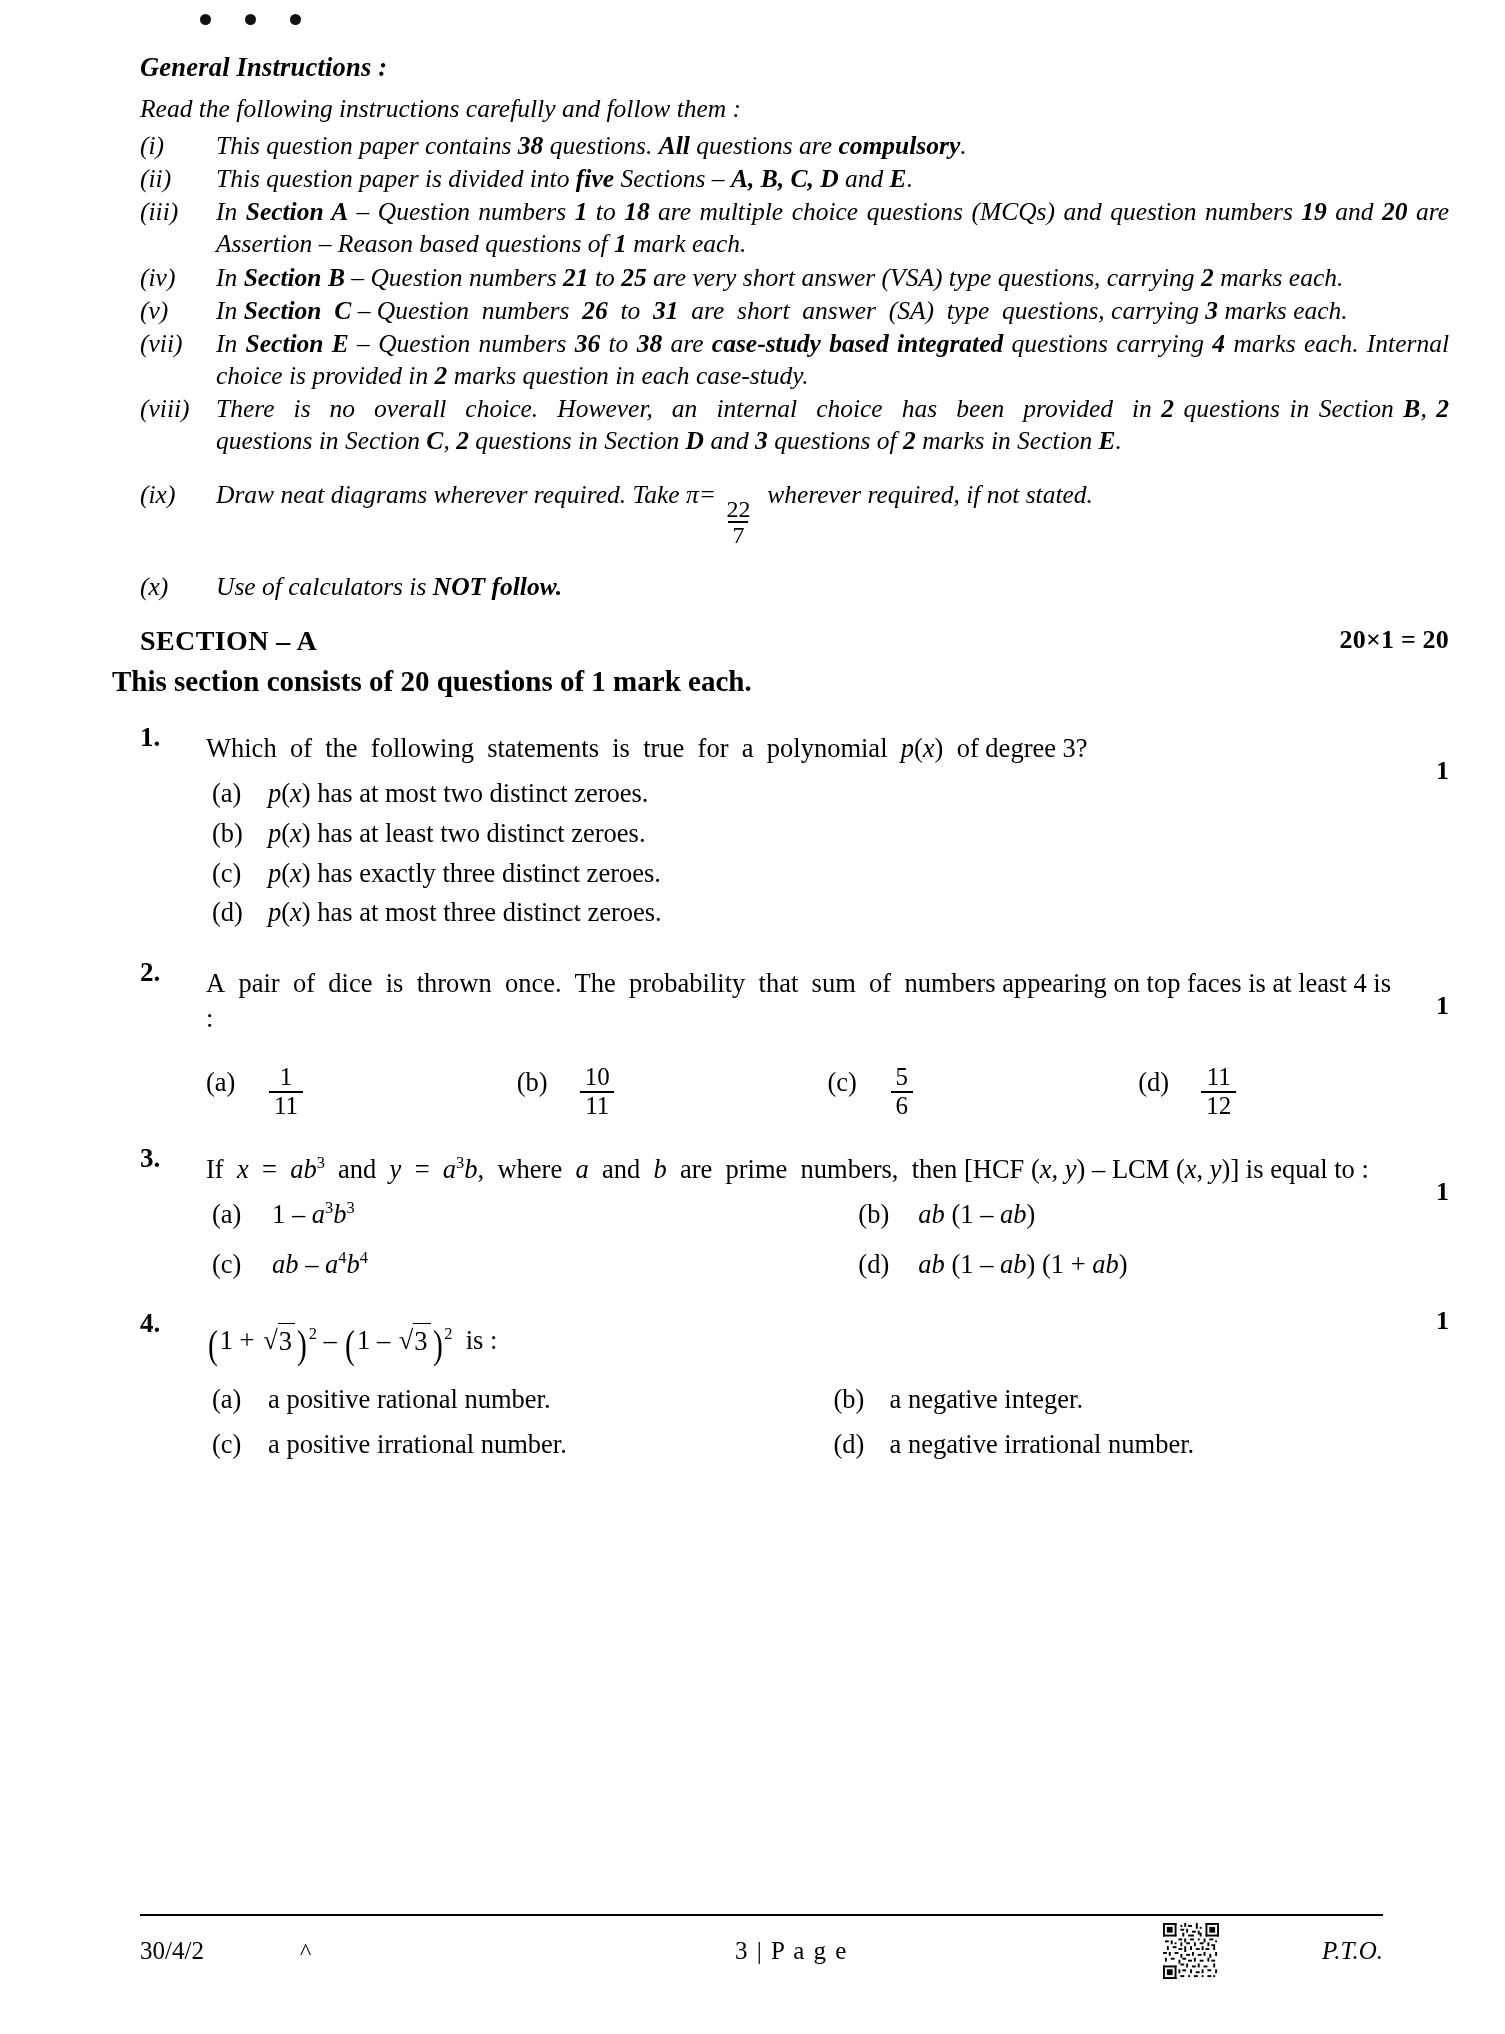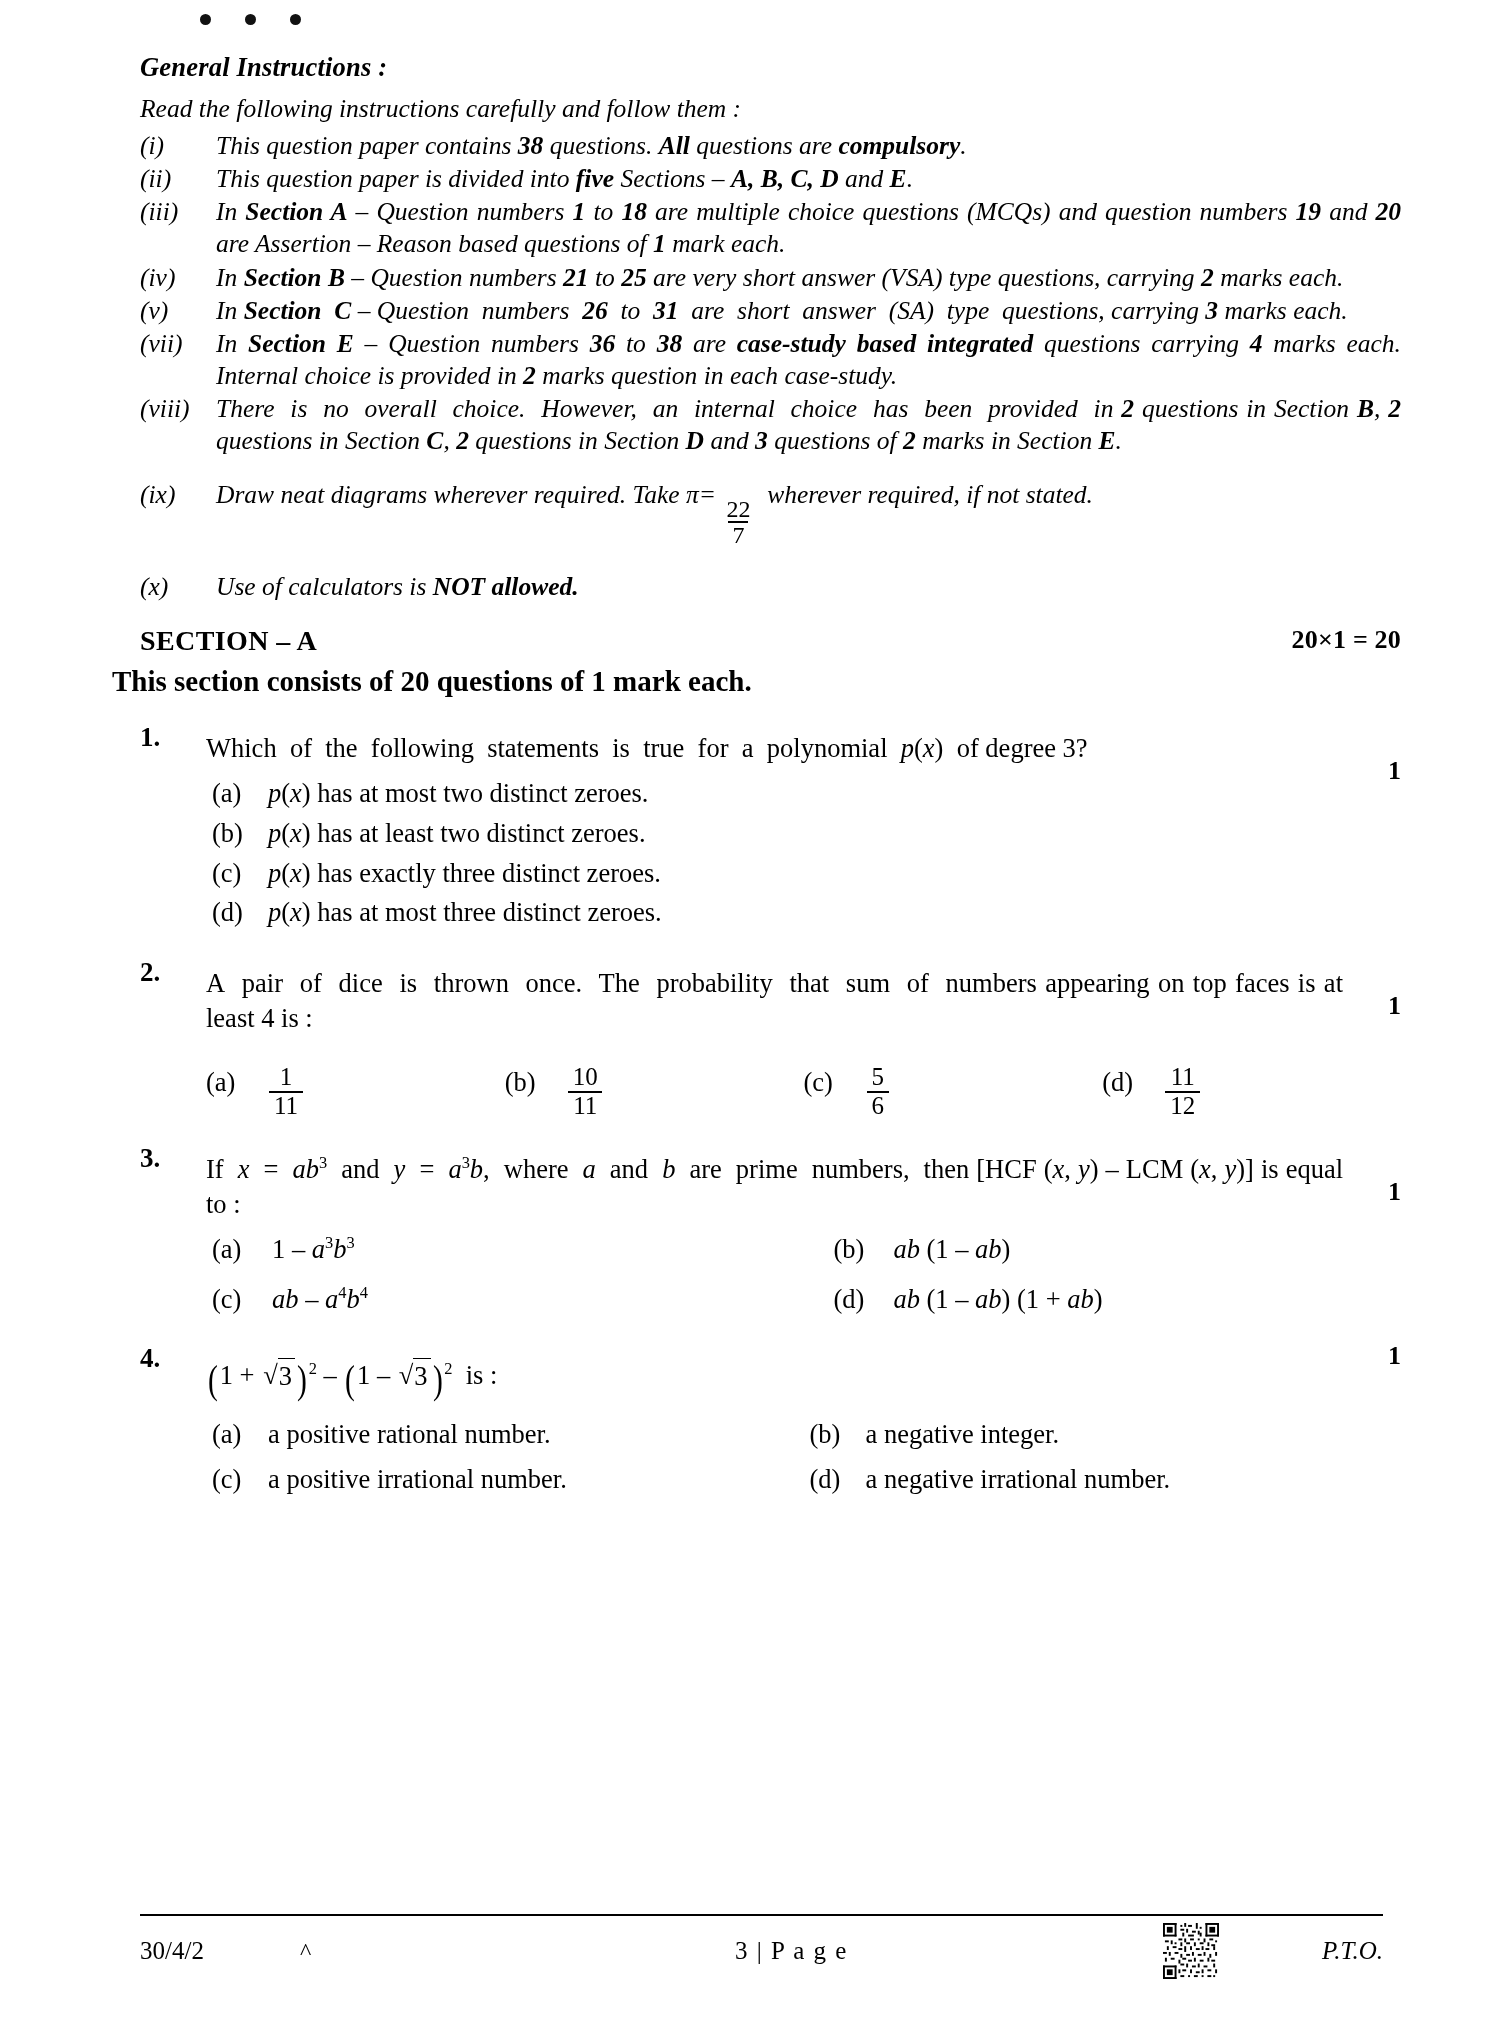--- a/index.html
+++ b/index.html
@@ -11,21 +11,21 @@
     font-family: "Liberation Serif", "DejaVu Serif", serif;
     color: #000000;
     position: relative;
     overflow: hidden;
   }
 
   .page {
     position: relative;
     width: 1505px;
     height: 2034px;
-    padding: 0 104px 0 140px;
+    padding: 0 56px 0 140px;
   }
 
   
   .top-dots {
     position: absolute;
     left: 200px;
     top: 14px;
     display: flex;
     gap: 34px;
   }
@@ -312,21 +312,21 @@
         </div>
         <div class="inst-row spaced">
           <div class="inst-num">(ix)</div>
           <div class="inst-body">Draw neat diagrams wherever required. Take π=&nbsp;<span class="frac">
               <span class="num">22</span>
               <span class="den">7</span>
             </span>&nbsp; wherever required, if not stated.</div>
         </div>
         <div class="inst-row spaced">
           <div class="inst-num">(x)</div>
-          <div class="inst-body nojust">Use of calculators is <b>NOT allowed.</b></div>
+          <div class="inst-body nojust">Use of calculators is <b>NOT follow.</b></div>
         </div>
       </div>
   </div>
 
   <div class="section-head">
     <span>SECTION – A</span>
     <span class="section-marks">20×1 = 20</span>
   </div>
   <div class="section-sub">This section consists of 20 questions of 1 mark each.</div>
 

